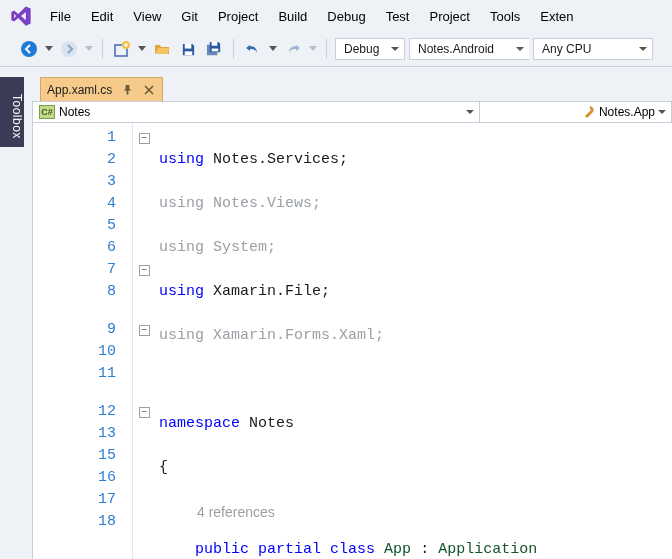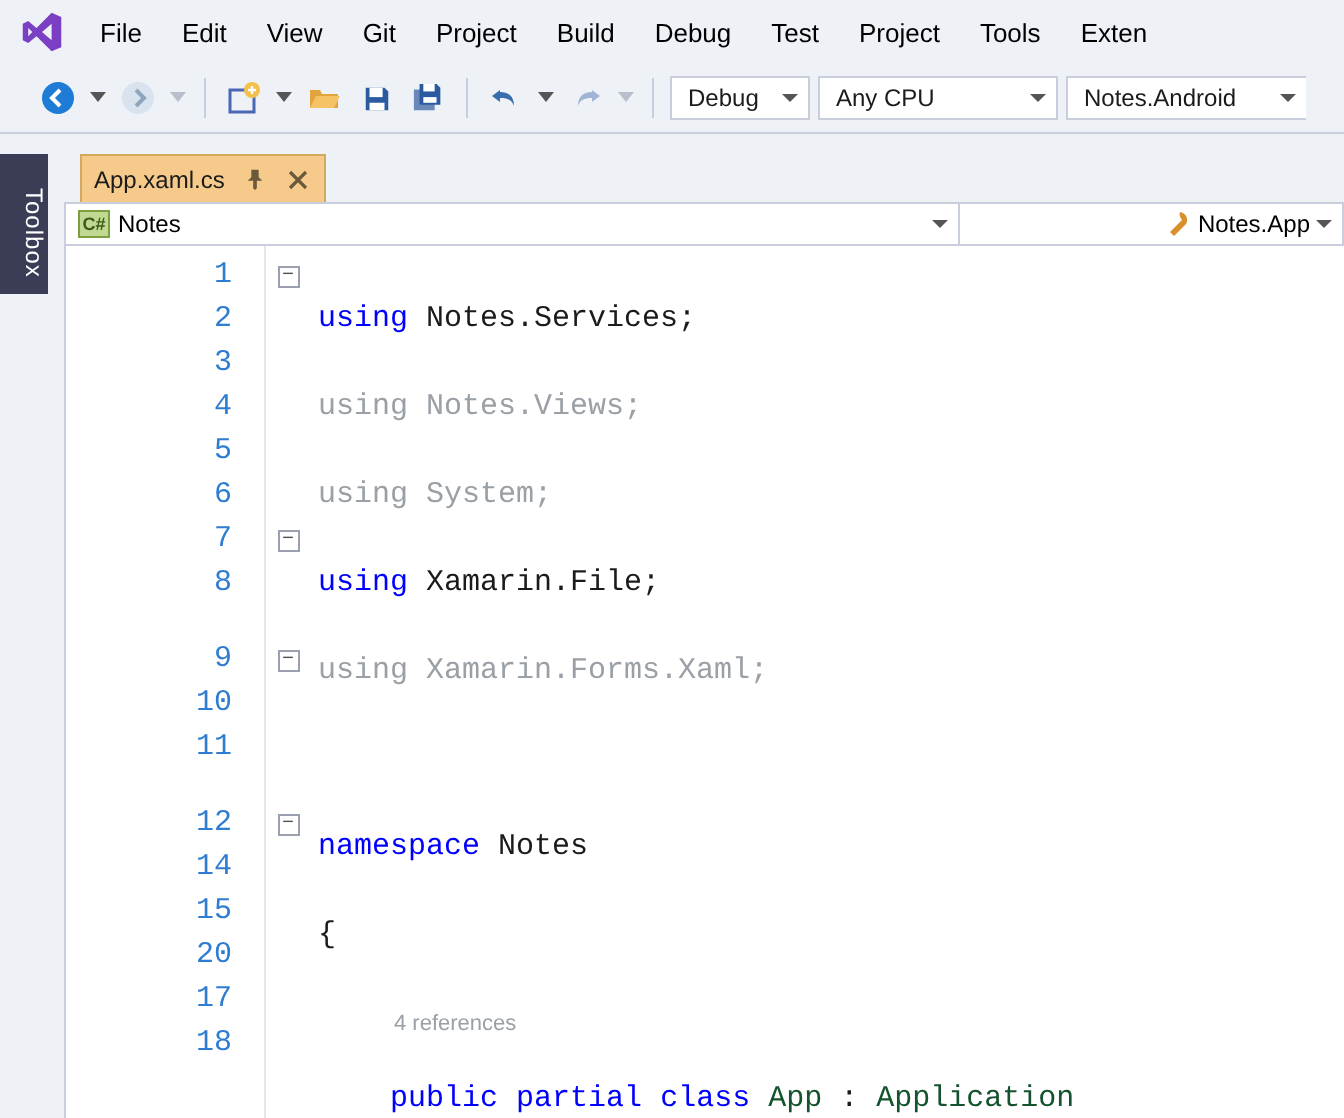--- a/index.html
+++ b/index.html
@@ -189,21 +189,21 @@
   }
   .code {
     flex: 1;
     padding: 4px 0 0 4px;
     white-space: pre;
   }
   .code .cl { height: 22px; }
   .code .ref {
     height: 16px;
     font-family: "Segoe UI", sans-serif;
-    font-size: 11px;
+    font-size: 14px;
     color: #9aa0a6;
   }
   .kw { color: #0000ff; }
   .type { color: #14532d; }
   .faded { color: #9aa0a6; }
 </style>
 </head>
 <body>
 
 <div class="menubar">
@@ -298,22 +298,22 @@
         <path d="M11 4l4 3-4 3V8c-4 0-6 1-7 4 0-5 3-7 7-7V4z" fill="#9fb5d2"></path>
       </svg>
   </div>
   <span class="carets">
       <svg width="8" height="6">
         <path d="M0 0h8L4 5z" fill="#b8bfca"></path>
       </svg>
     </span>
   <div class="tool-sep"></div>
   <div class="tool-drop">Debug</div>
+  <div class="tool-drop wide" style="border-right:none;">Notes.Android</div>
   <div class="tool-drop wide">Any CPU</div>
-  <div class="tool-drop wide" style="border-right:none;">Notes.Android</div>
 </div>
 
 <div class="main-area">
   <div class="toolbox-tab">Toolbox</div>
 
   <div class="doc-well">
     <div class="tab-strip">
       <div class="tab">
         <span>App.xaml.cs</span>
         <span class="pin">
@@ -351,23 +351,23 @@
         <div class="ln">5</div>
         <div class="ln">6</div>
         <div class="ln">7</div>
         <div class="ln">8</div>
         <div class="ref-pad"></div>
         <div class="ln">9</div>
         <div class="ln">10</div>
         <div class="ln">11</div>
         <div class="ref-pad"></div>
         <div class="ln">12</div>
-        <div class="ln">14</div>
+        <div class="ln">13</div>
         <div class="ln">15</div>
-        <div class="ln">20</div>
+        <div class="ln">16</div>
         <div class="ln">17</div>
         <div class="ln">18</div>
       </div>
 
       <div class="fold-col">
         <div class="frow">
             <div class="fold-box">−</div>
           </div>
         <div class="frow"></div>
           <div class="frow"></div>

